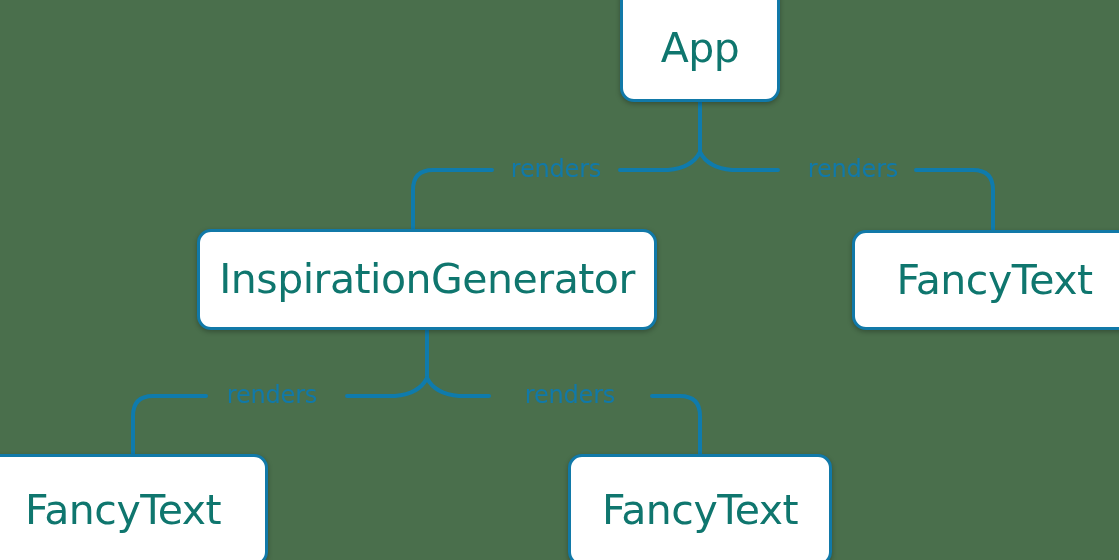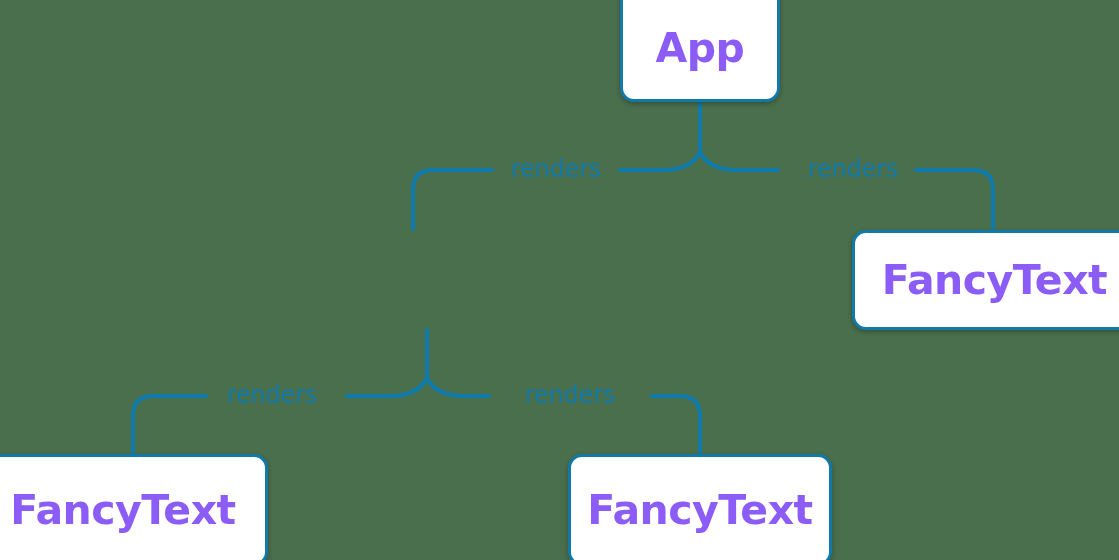--- a/index.html
+++ b/index.html
@@ -47,24 +47,24 @@
     background: #FFFFFF;
     border: 3px solid #1179A8;
     border-radius: 14px;
     display: flex;
     align-items: center;
     justify-content: center;
     box-shadow: 0 2px 5px rgba(0,0,0,0.28);
     z-index: 2;
   }
   .node-label {
-    color: #8b5cf6;
+    color: #0f766e;
     font-family: "DejaVu Sans", "Liberation Sans", sans-serif;
     font-size: 41px;
-    font-weight: 700;
+    font-weight: 400;
     letter-spacing: -0.5px;
     white-space: nowrap;
     line-height: 1;
   }
   
   #node-app          { left: 620px; top: -6px;  width: 160px; height: 108px; border-radius: 0 0 14px 14px; }
   #node-inspgen      { left: 197px; top: 229px; width: 460px; height: 101px; }
   #node-fancytext-r  { left: 852px; top: 230px; width: 285px; height: 100px; }
   #node-fancytext-bl { left: -22px; top: 454px; width: 290px; height: 112px; }
   #node-copyright    { left: 568px; top: 454px; width: 264px; height: 112px; }
@@ -95,20 +95,23 @@
     <text class="edge-label" x="556" y="170">renders</text>
     <text class="edge-label" x="853" y="170">renders</text>
     <text class="edge-label" x="272" y="396">renders</text>
     <text class="edge-label" x="570" y="396">renders</text>
   </svg>
 
   <div class="node-box" id="node-app">
     <span class="node-label">App</span>
   </div>
 
+  <div class="node-box" id="node-inspgen">
+    <span class="node-label">InspirationGenerator</span>
+  </div>
 
   <div class="node-box" id="node-fancytext-r">
     <span class="node-label">FancyText</span>
   </div>
 
   <div class="node-box" id="node-fancytext-bl">
     <span class="node-label">FancyText</span>
   </div>
 
   <div class="node-box" id="node-copyright">

